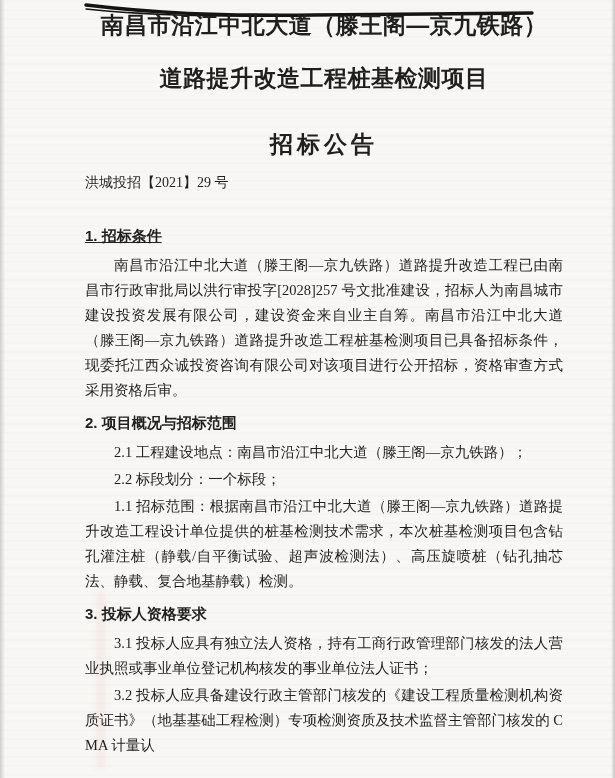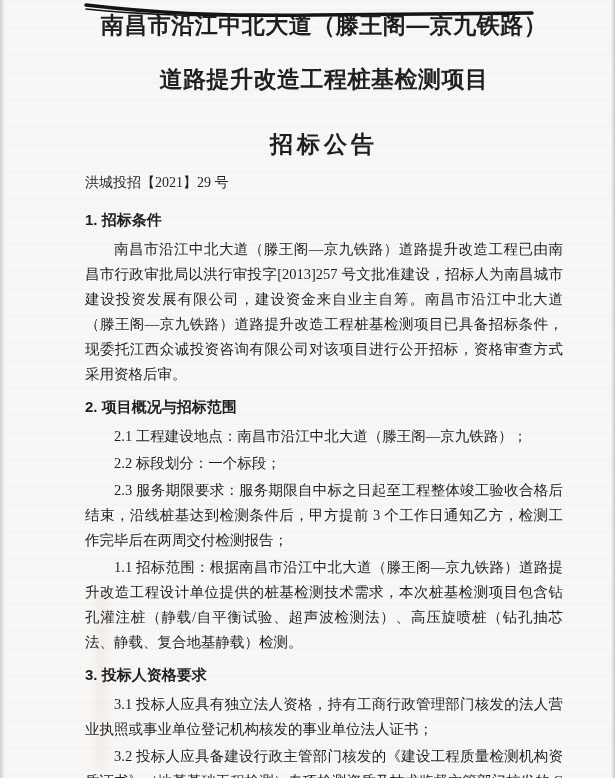--- a/index.html
+++ b/index.html
@@ -47,37 +47,37 @@
   }
   .title{
     font-family:"Liberation Sans","DejaVu Sans",sans-serif;
     font-weight:700;
     font-size:23px;
     line-height:30px;
     text-align:center;
     letter-spacing:0.5px;
   }
   .title-1{margin-top:10px;}
-  .title-2{margin-top:24px;}
+  .title-2{margin-top:24px;font-family:Liberation Serif, serif;}
   .subtitle{margin-top:35px;letter-spacing:4px;}
   .doc-number{
     margin-top:14px;
     text-align:left;
     font-size:14px;
     line-height:20px;
   }
   .sec-heading{
     font-family:"Liberation Sans","DejaVu Sans",sans-serif;
     font-weight:700;
     font-size:15px;
     line-height:22px;
     margin-top:9px;
     margin-bottom:6px;
   }
-  .sec-heading.first{margin-top:16px;}
+  .sec-heading.first{margin-top:32px;text-decoration:underline;}
   .para{
     font-size:14.5px;
     line-height:25px;
     text-align:justify;
     text-indent:2em;
     margin-bottom:2px;
     word-break:break-all;
   }
 </style>
 </head>
@@ -94,26 +94,25 @@
   </svg>
 
   <div class="content">
 
     <div class="title title-1">南昌市沿江中北大道（滕王阁—京九铁路）</div>
     <div class="title title-2">道路提升改造工程桩基检测项目</div>
     <div class="title subtitle">招标公告</div>
     <div class="doc-number">洪城投招【2021】29 号</div>
 
     <div class="sec-heading first">1. 招标条件</div>
-    <p class="para">南昌市沿江中北大道（滕王阁—京九铁路）道路提升改造工程已由南昌市行政审批局以洪行审投字[2013]257 号文批准建设，招标人为南昌城市建设投资发展有限公司，建设资金来自业主自筹。南昌市沿江中北大道（滕王阁—京九铁路）道路提升改造工程桩基检测项目已具备招标条件，现委托江西众诚投资咨询有限公司对该项目进行公开招标，资格审查方式采用资格后审。</p>
+    <p class="para">南昌市沿江中北大道（滕王阁—京九铁路）道路提升改造工程已由南昌市行政审批局以洪行审投字[2028]257 号文批准建设，招标人为南昌城市建设投资发展有限公司，建设资金来自业主自筹。南昌市沿江中北大道（滕王阁—京九铁路）道路提升改造工程桩基检测项目已具备招标条件，现委托江西众诚投资咨询有限公司对该项目进行公开招标，资格审查方式采用资格后审。</p>
 
     <div class="sec-heading">2. 项目概况与招标范围</div>
     <p class="para">2.1 工程建设地点：南昌市沿江中北大道（滕王阁—京九铁路）；</p>
     <p class="para">2.2 标段划分：一个标段；</p>
-    <p class="para">2.3 服务期限要求：服务期限自中标之日起至工程整体竣工验收合格后结束，沿线桩基达到检测条件后，甲方提前 3 个工作日通知乙方，检测工作完毕后在两周交付检测报告；</p>
     <p class="para">1.1 招标范围：根据南昌市沿江中北大道（滕王阁—京九铁路）道路提升改造工程设计单位提供的桩基检测技术需求，本次桩基检测项目包含钻孔灌注桩（静载/自平衡试验、超声波检测法）、高压旋喷桩（钻孔抽芯法、静载、复合地基静载）检测。</p>
 
     <div class="sec-heading">3. 投标人资格要求</div>
     <p class="para">3.1 投标人应具有独立法人资格，持有工商行政管理部门核发的法人营业执照或事业单位登记机构核发的事业单位法人证书；</p>
     <p class="para">3.2 投标人应具备建设行政主管部门核发的《建设工程质量检测机构资质证书》（地基基础工程检测）专项检测资质及技术监督主管部门核发的 CMA 计量认</p>
 
   </div>
 </div>
 
 </body></html>

